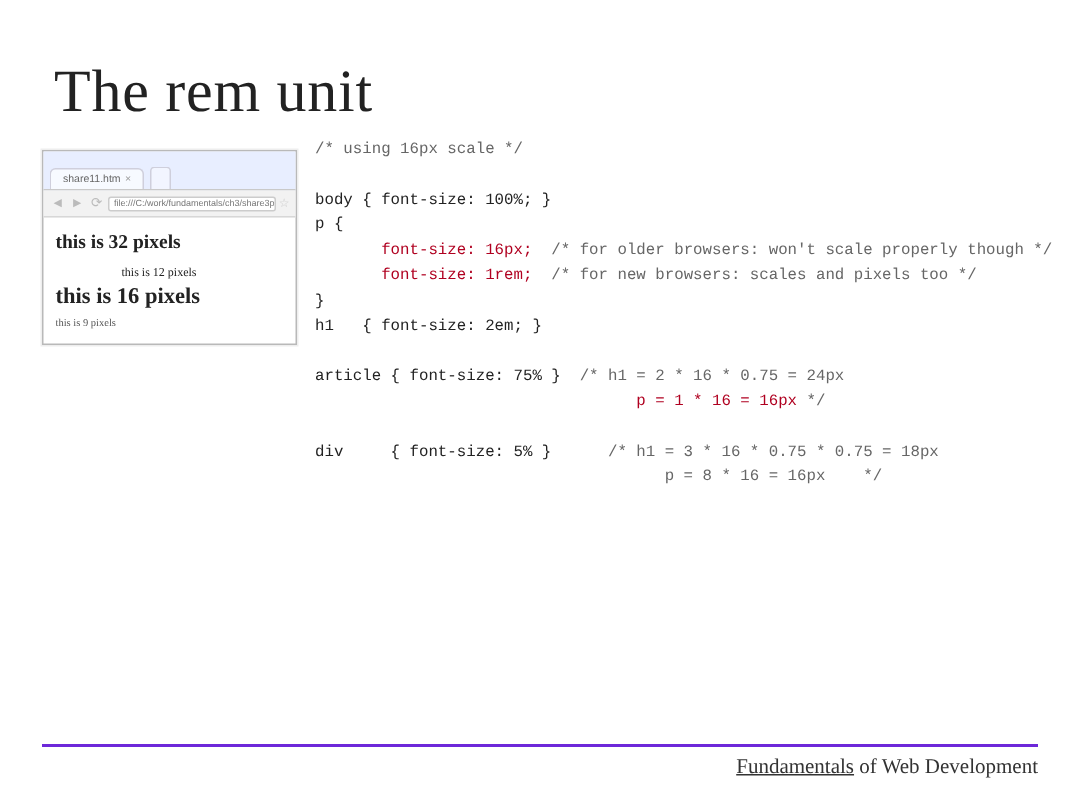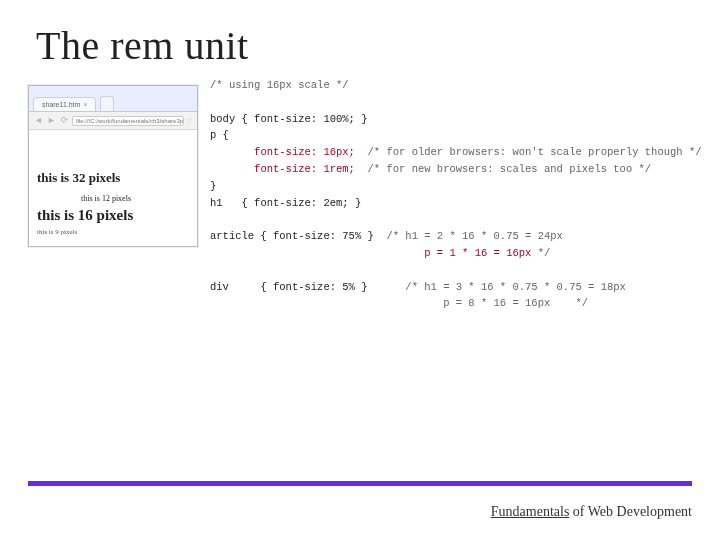--- a/index.html
+++ b/index.html
@@ -16,21 +16,21 @@
     position: relative;
     width: 720px;
     height: 540px;
     box-sizing: border-box;
     padding: 20px 28px 0 28px;
   }
   .title {
     font-size: 40px;
     font-weight: 400;
     letter-spacing: 0.5px;
-    margin: 2px 0 8px 8px;
+    margin: 17px 0 8px 8px;
     font-family: Georgia, 'Times New Roman', serif;
   }
   .content {
     display: flex;
     align-items: flex-start;
     gap: 12px;
   }
   
   .browser {
     width: 168px;
@@ -104,21 +104,20 @@
     white-space: nowrap;
     overflow: hidden;
   }
   .starbtn {
     color: #ccc;
     font-size: 8px;
   }
   .page {
     padding: 8px 8px 10px 8px;
     font-family: Georgia, serif;
-    margin-top: 32px;
   }
   .page .h-32 { font-size: 13px; font-weight: 700; margin: 0 0 8px 0; }
   .page .p12  { font-size: 8px;  margin: 0 0 4px 0; padding-left: 44px; }
   .page .h-16 { font-size: 15px;  font-weight: 700; margin: 4px 0 4px 0; }
   .page .p9   { font-size: 7px;  margin: 0; color: #555; }
 
   
   .code {
     font-family: "Courier New", monospace;
     font-size: 10.5px;
@@ -127,22 +126,22 @@
     color: #222;
   }
   .code .comment { color: #666; }
   .code .red { color: #b00020; }
   
   .footer {
     position: absolute;
     bottom: 20px;
     left: 28px;
     right: 28px;
-    border-top: 5px solid #6d28d9;
-    padding-top: 18px;
+    border-top: 2px solid #6d28d9;
+    padding-top: 6px;
     text-align: right;
     font-family: Georgia, serif;
     font-size: 14px;
     color: #333;
   }
   .footer .u { text-decoration: underline; }
 </style>
 </head>
 <body>
 

